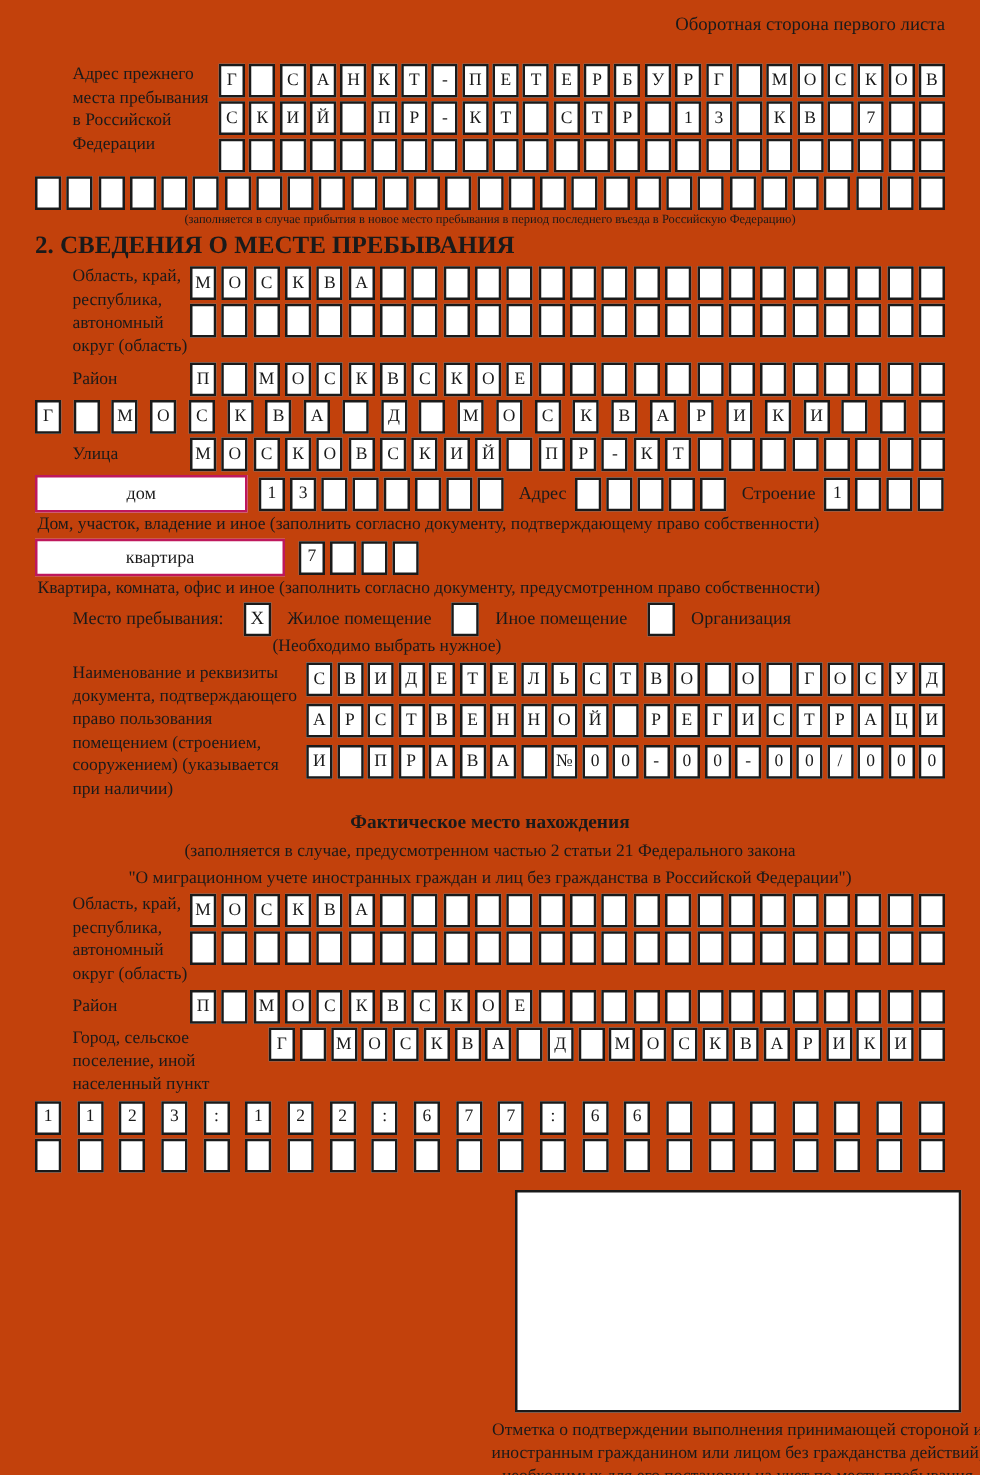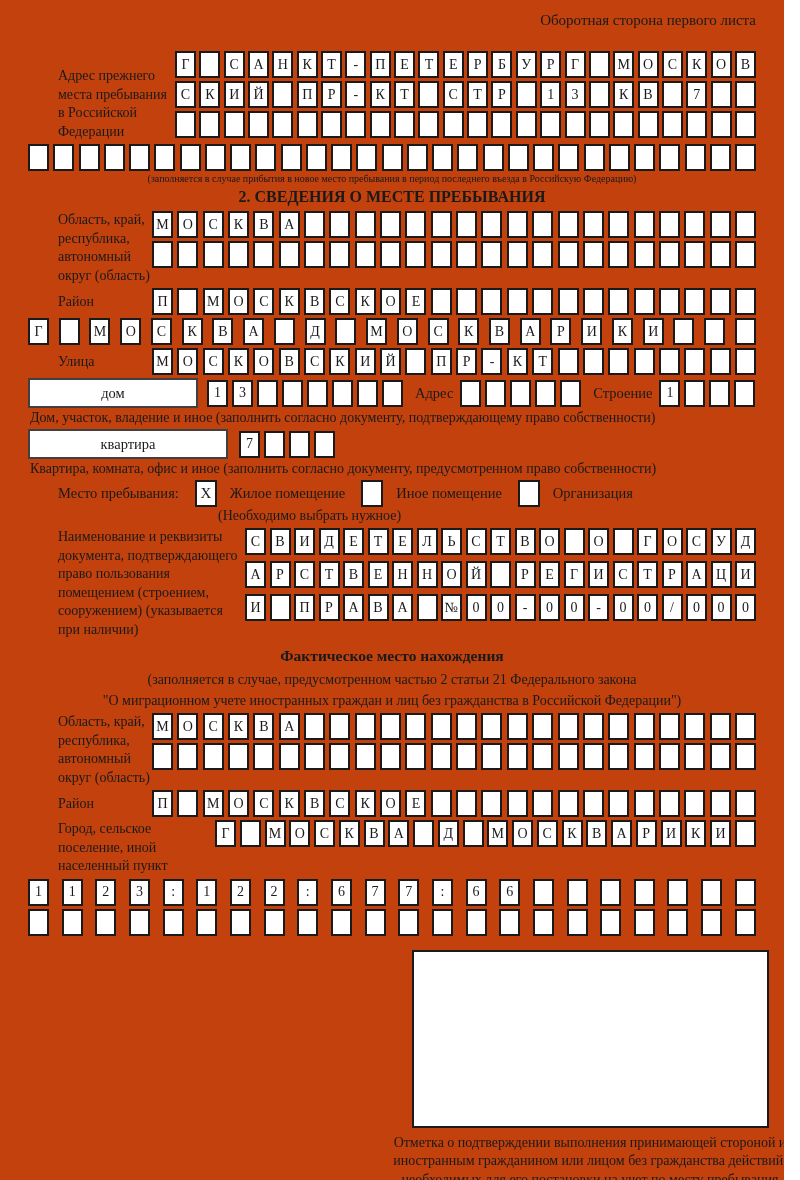--- a/index.html
+++ b/index.html
@@ -5,40 +5,40 @@
   html,body{margin:0;padding:0;background:#fff;color:#1a1a1a;}
   .page{
     width:784px;height:1180px;box-sizing:border-box;
     padding:12px 28px 8px 28px;
     font-family:Liberation Serif, serif;
     overflow:hidden;position:relative;background:#c2410c;
   }
   .side-note{text-align:right;font-size:15px;margin-bottom:22px;}
   .frow{display:flex;align-items:flex-start;margin-bottom:3px;}
   .label{font-size:14px;line-height:18.5px;box-sizing:border-box;padding-left:30px;flex-shrink:0;}
-  .w147{width:147px;margin-top:16px;}
+  .w147{width:147px;}
   .w124{width:124px;}
   .w217{width:217px;}
   .w187{width:187px;}
   .pt{padding-top:5px;}
   .cellcol{flex:1;display:flex;flex-direction:column;gap:3px;}
   .cellrow{display:flex;justify-content:space-between;flex:1;min-width:0;}
   .cellrow.fixed{flex:none;}
   .cell{
     width:21px;height:27px;box-sizing:border-box;border:2px solid #1a1a1a;
     display:flex;align-items:center;justify-content:center;
     font-size:14px;background:#fff;flex-shrink:0;
   }
   .fullrow{margin:0 0 2px 0;display:flex;justify-content:space-between;}
   .note{font-size:10px;text-align:center;margin:1px 0 2px 0;}
-  .sec-title{font-size:16px;font-weight:bold;text-align:center;margin:4px 0 5px 0;}
+  .sec-title{font-size:20px;font-weight:bold;text-align:left;margin:4px 0 5px 0;}
   .sub-title{font-size:15.5px;font-weight:bold;text-align:center;margin:8px 0 4px 0;}
   .house-row{display:flex;align-items:center;margin:2px 0 1px 0;}
   .bigbox{
-    box-sizing:border-box;border:2px solid #404040;height:30px;
+    box-sizing:border-box;border:2px solid #be185d;height:30px;
     display:flex;align-items:center;justify-content:center;font-size:14.5px;background:#fff;
   }
   .bb170{width:170px;margin-right:9px;}
   .bb200{width:200px;margin-right:11px;}
   .inline-label{font-size:14.5px;margin:0 7px 0 12px;}
   .cr8{width:196px;}
   .cr5{width:121px;}
   .cr4{width:96px;}
   .smallnote{font-size:14px;margin:2px 0 3px 2px;}
   .stay-row{display:flex;align-items:center;margin:3px 0 1px 0;font-size:14.5px;}

